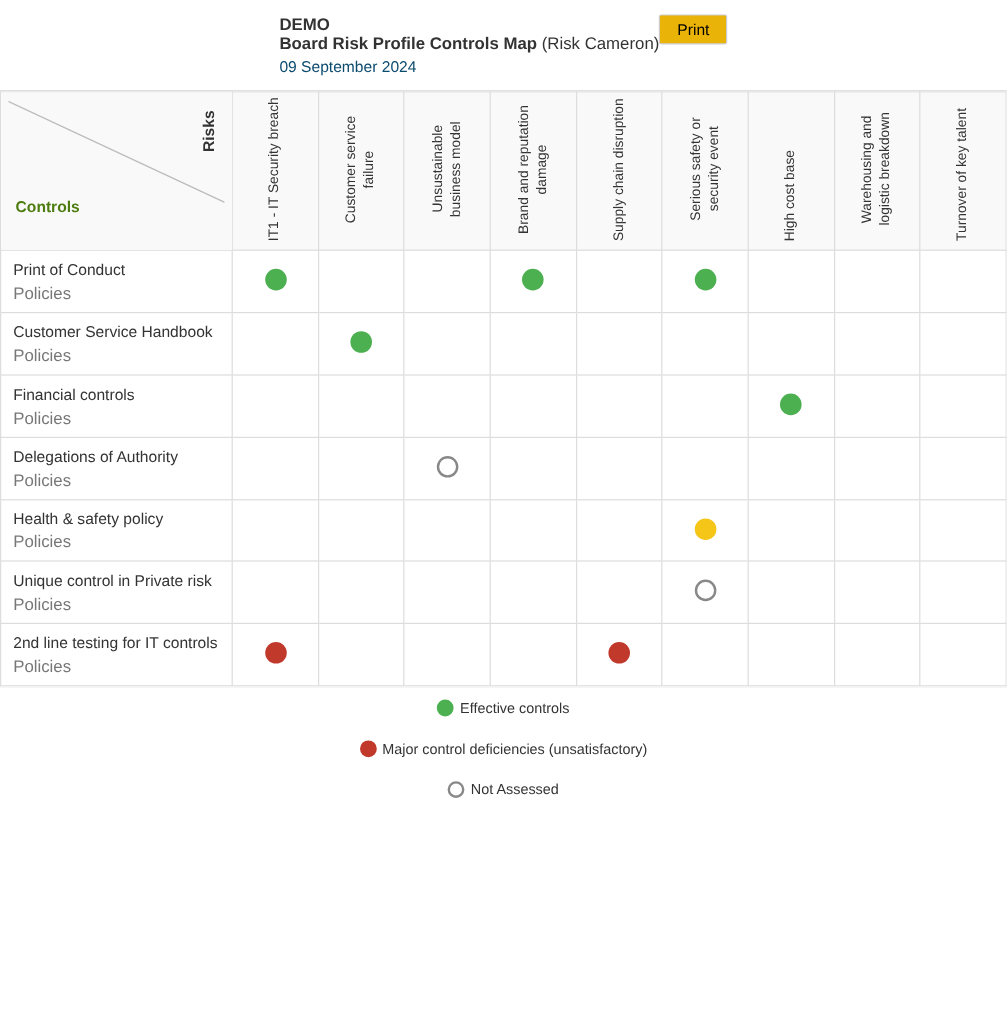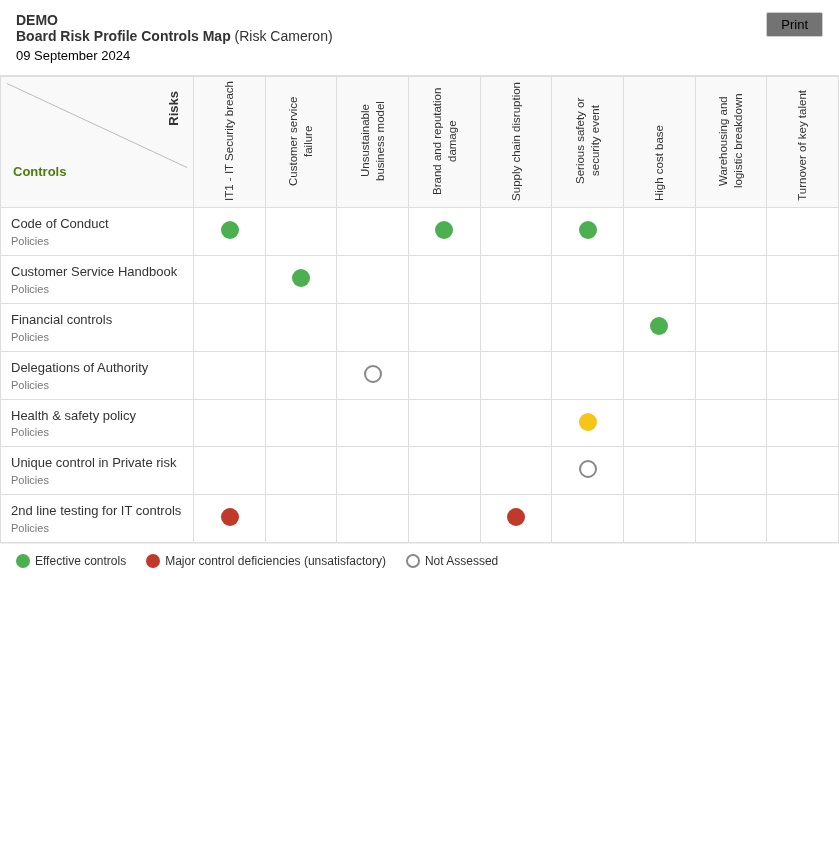--- a/index.html
+++ b/index.html
@@ -7,30 +7,30 @@
       font-family: Arial, sans-serif;
       font-size: 13px;
       background: #fff;
       color: #333;
       width: 839px;
       min-height: 846px;
     }
     .header {
       padding: 12px 16px 4px 16px;
       display: flex;
-      justify-content: space-between;
+      justify-content: center;
       align-items: flex-start;
     }
     .header-left .demo { font-weight: bold; font-size: 14px; }
     .header-left .title { font-size: 14px; }
     .header-left .title span { font-weight: normal; }
-    .header-left .date { font-size: 13px; margin-top: 4px; color: #000000; }
+    .header-left .date { font-size: 13px; margin-top: 4px; color: #0c4a6e; }
     .print-btn {
       border: 1px solid #ccc;
-      background: #737373;
+      background: #eab308;
       padding: 4px 14px;
       font-size: 13px;
       cursor: pointer;
       border-radius: 2px;
     }
     .table-wrapper {
       overflow-x: auto;
       padding: 0 0 0 0;
       border-top: 1px solid #e0e0e0;
       margin-top: 8px;
@@ -115,21 +115,21 @@
       padding: 8px 10px;
       vertical-align: top;
     }
     .control-name {
       font-size: 13px;
       font-weight: normal;
       color: #333;
       line-height: 1.3;
     }
     .control-type {
-      font-size: 11px;
+      font-size: 14px;
       color: #777;
       margin-top: 2px;
     }
     .dot {
       display: inline-block;
       width: 18px;
       height: 18px;
       border-radius: 50%;
     }
     .dot-green { background: #4caf50; }
@@ -140,20 +140,21 @@
       border: 2px solid #888;
     }
     .legend {
       display: flex;
       align-items: center;
       padding: 10px 16px;
       gap: 20px;
       font-size: 12px;
       border-top: 1px solid #eee;
       flex-wrap: wrap;
+      flex-direction: column;
     }
     .legend-item {
       display: flex;
       align-items: center;
       gap: 5px;
     }
     .legend-dot {
       width: 14px;
       height: 14px;
       border-radius: 50%;
@@ -214,21 +215,21 @@
           <th><span class="col-label">Supply chain disruption</span></th>
           <th><span class="col-label">Serious safety or security event</span></th>
           <th><span class="col-label">High cost base</span></th>
           <th><span class="col-label">Warehousing and logistic breakdown</span></th>
           <th><span class="col-label">Turnover of key talent</span></th>
         </tr>
       </thead>
     <tbody id="table-body">
     <tr>
           <td class="control-cell">
-            <div class="control-name">Code of Conduct</div>
+            <div class="control-name">Print of Conduct</div>
                   <div class="control-type">Policies</div>
           </td>
           <td><span class="dot dot-green"></span></td>
           <td></td>
           <td></td>
           <td><span class="dot dot-green"></span></td>
           <td></td>
           <td><span class="dot dot-green"></span></td>
           <td></td>
           <td></td>

